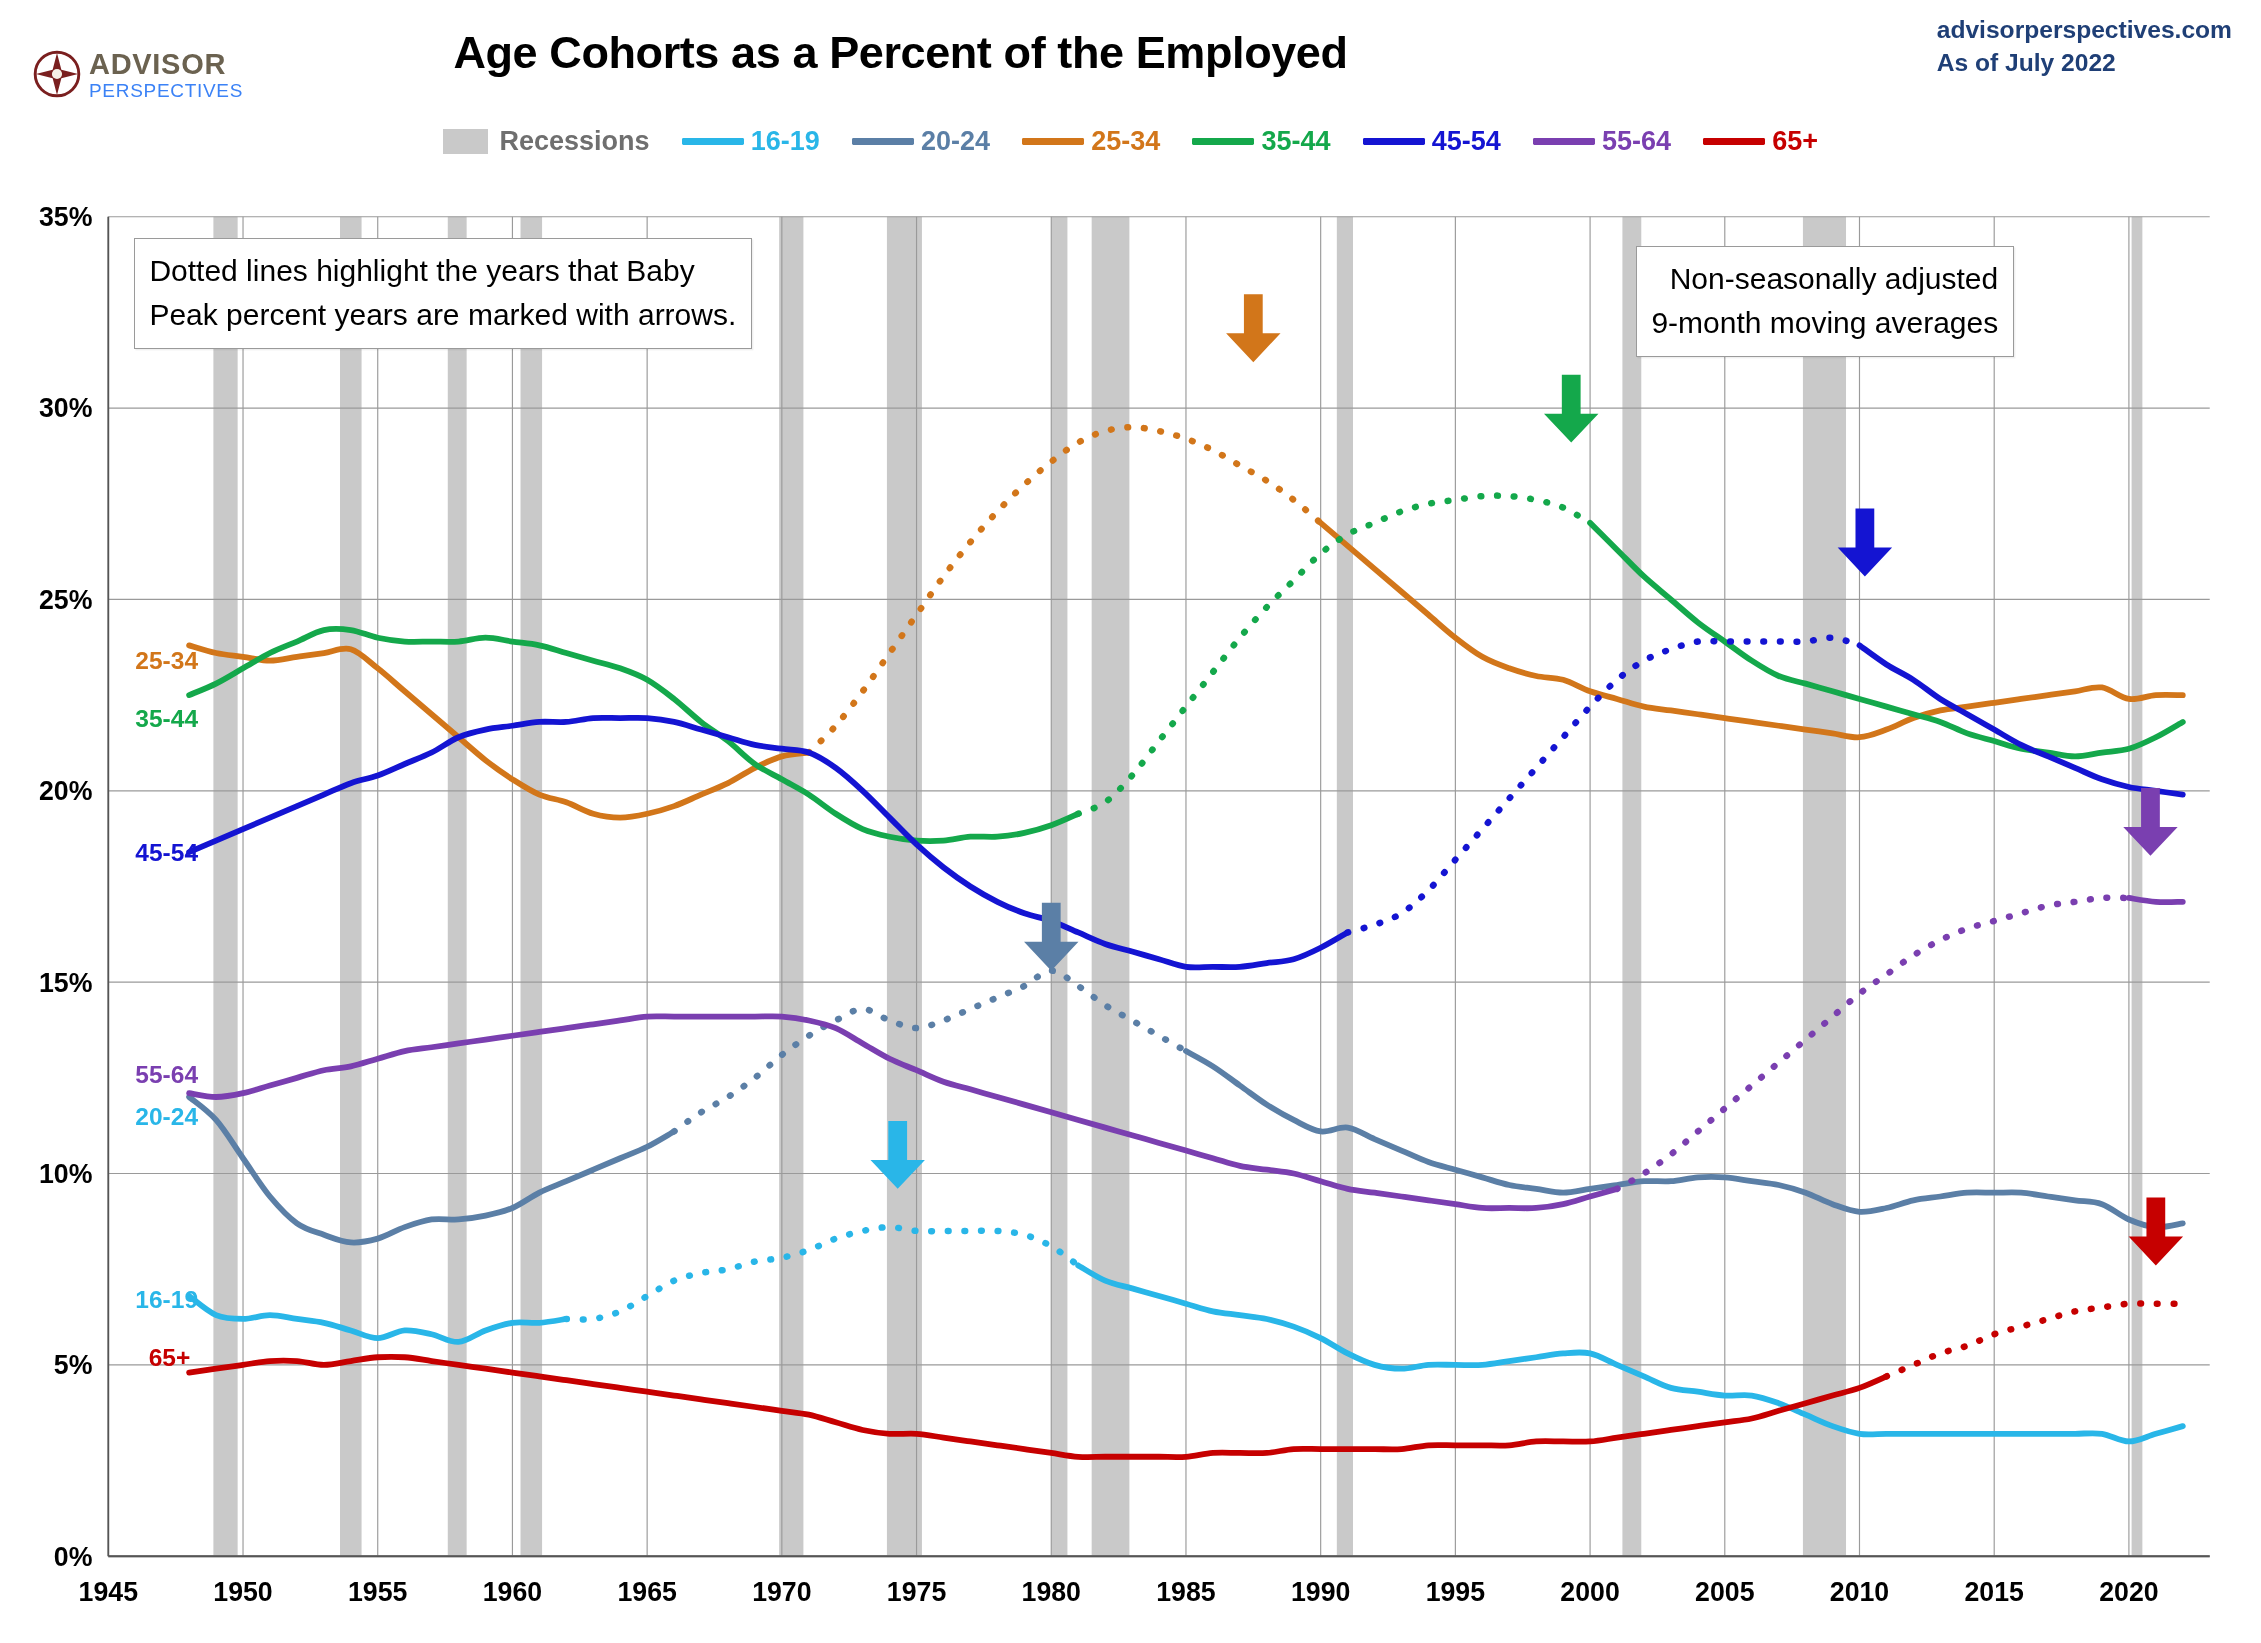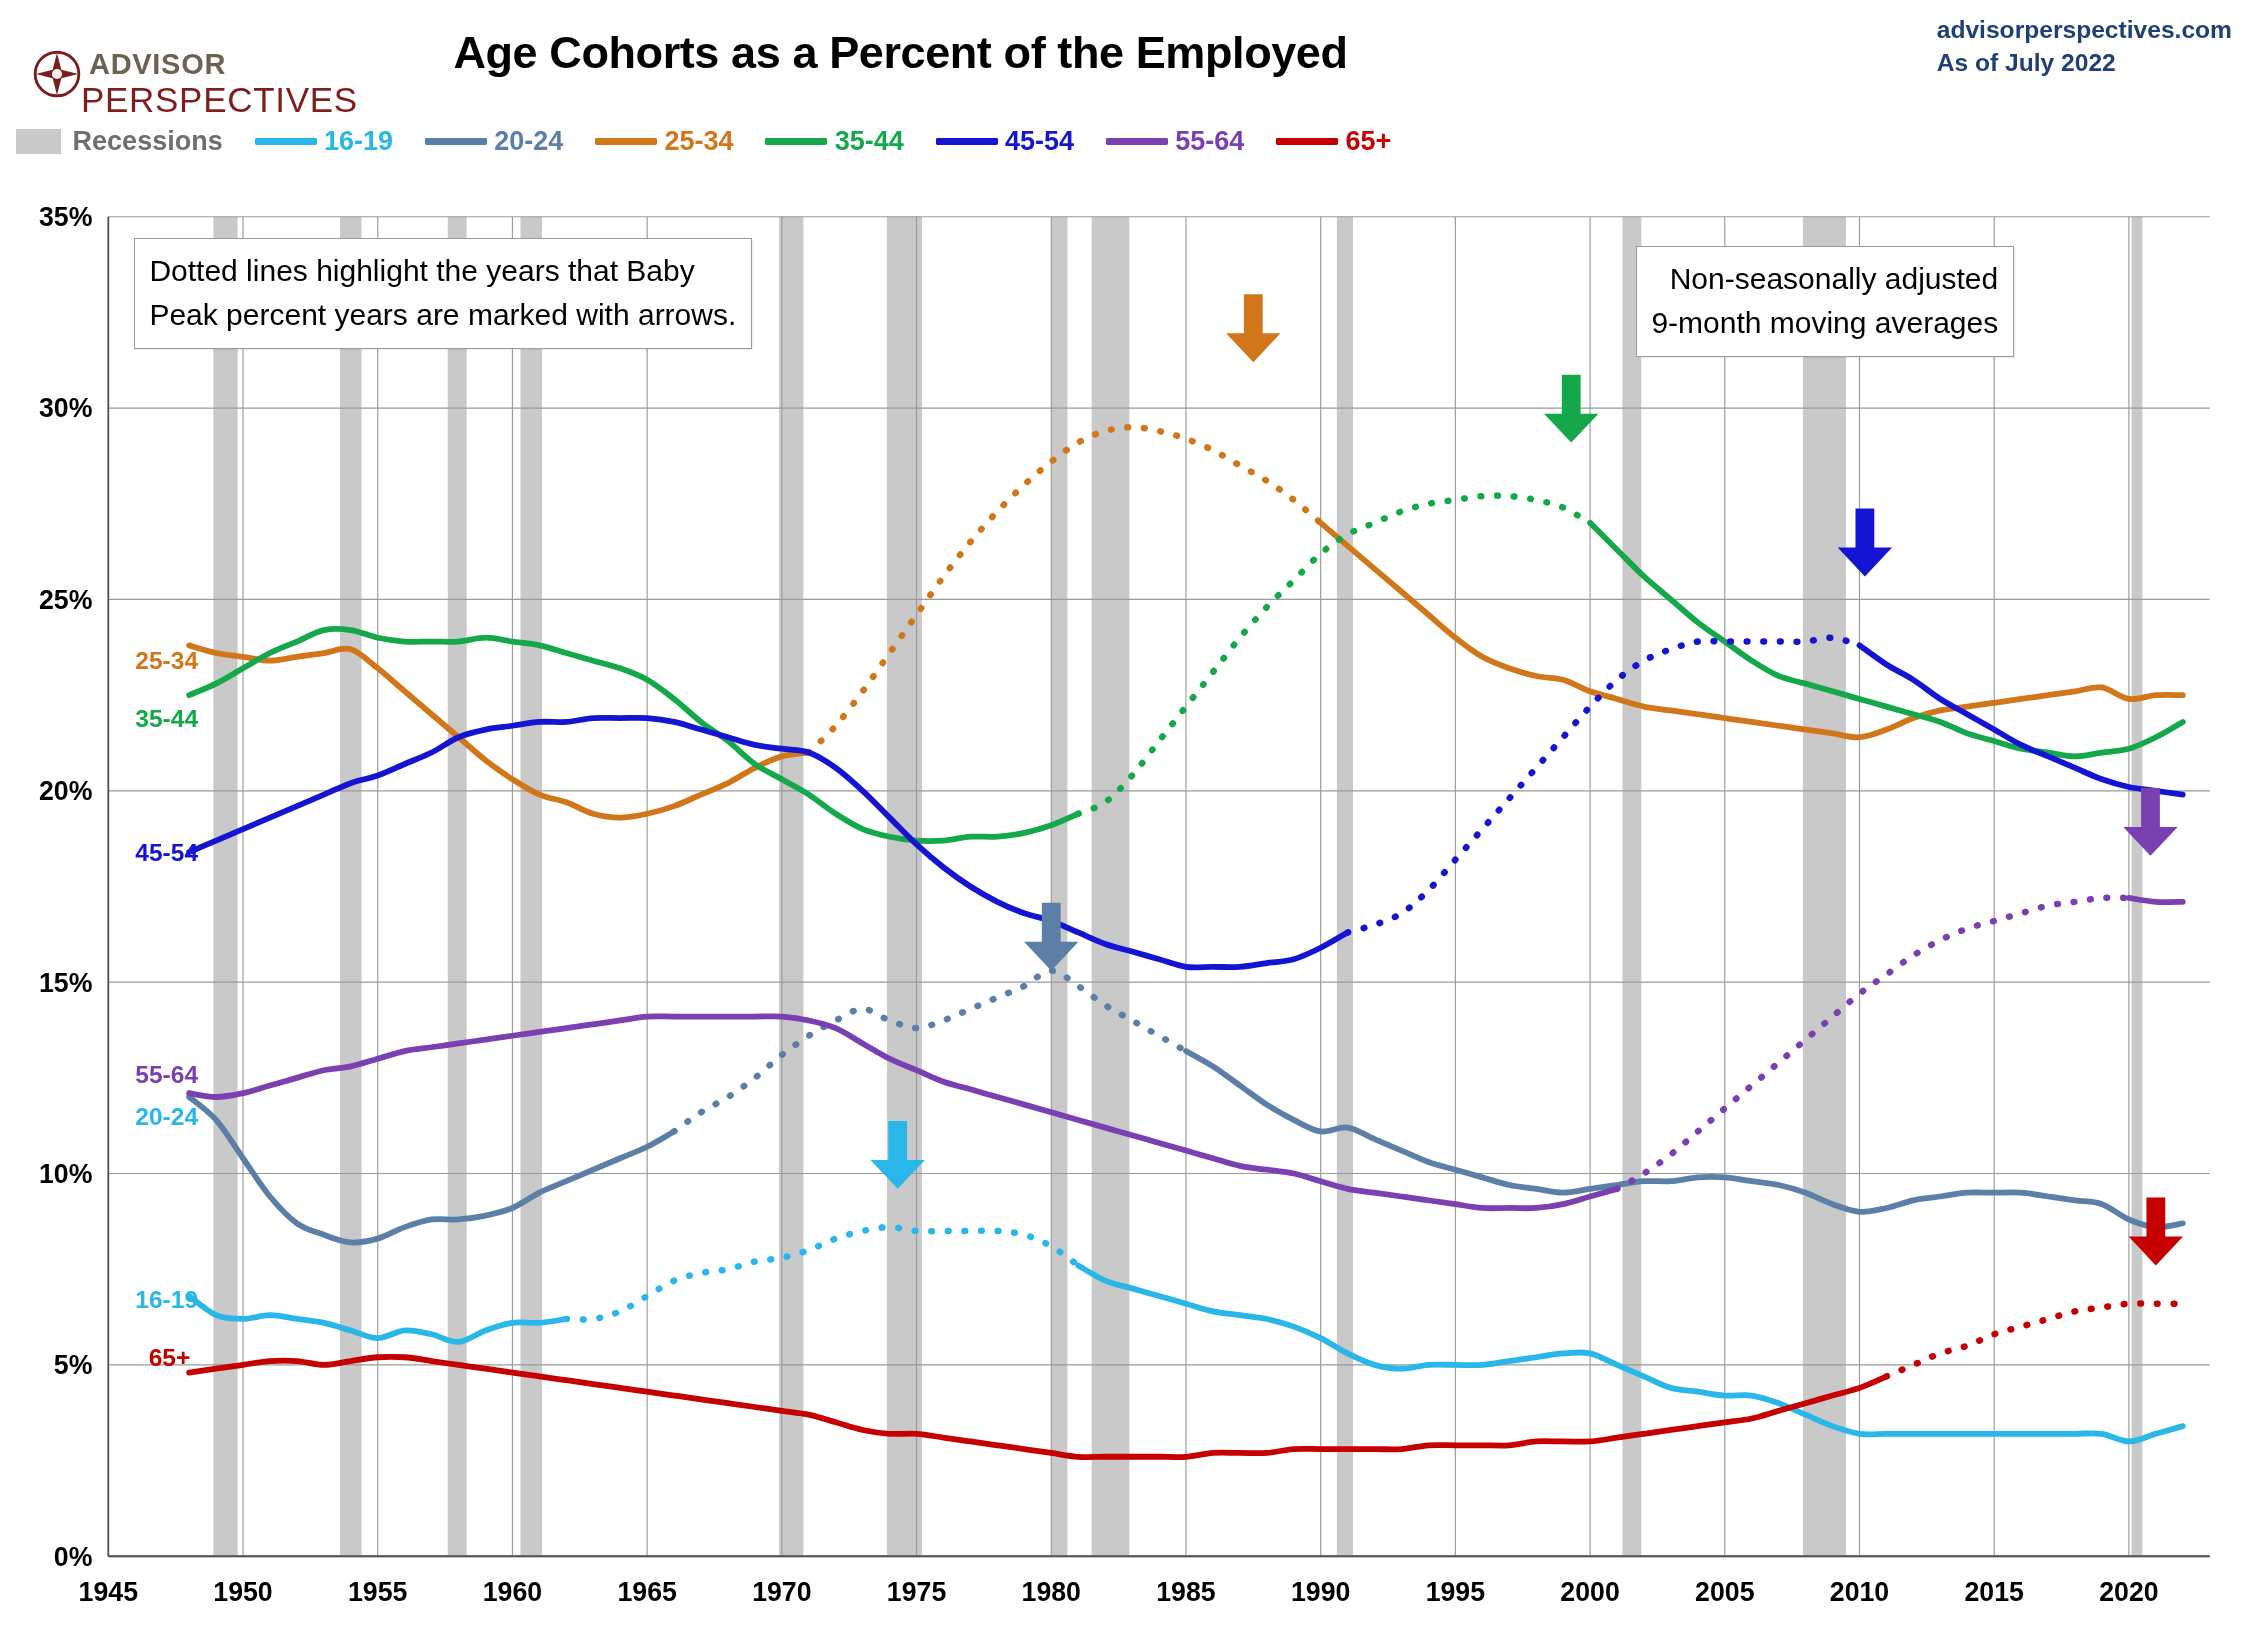--- a/index.html
+++ b/index.html
@@ -8,28 +8,28 @@
     background:#ffffff;
     font-family:"Liberation Sans", sans-serif;
     color:#000;
     position:relative;
     overflow:hidden;
   }
   
   #logo{position:absolute;left:33px;top:13px;width:303px;height:69px;margin-top:31px;}
   #logo .mark{position:absolute;left:0;top:5.8px;width:48px;height:48px;}
   #logo .t1{position:absolute;left:56px;top:4.3px;font-size:29px;font-weight:bold;letter-spacing:0.7px;color:#6b6250;}
-  #logo .t2{position:absolute;left:48px;top:36px;font-size:35px;letter-spacing:0.7px;color:#7f1d1d;}
+  #logo .t2{position:absolute;left:56px;top:36px;font-size:19px;letter-spacing:0.7px;color:#3b82f6;}
   #chart-title{
     position:absolute;left:0;top:27.4px;width:1801px;text-align:center;
     font-size:45px;font-weight:bold;letter-spacing:-0.4px;
   }
   #site-info{position:absolute;right:29px;top:13px;text-align:left;color:#1f3f76;font-weight:bold;font-size:24.6px;line-height:1.35;}
   
-  #legend{position:absolute;left:0;top:126px;width:2261px;display:flex;justify-content:flex-start;align-items:center;gap:0px;}
+  #legend{position:absolute;left:0;top:126px;width:2261px;display:flex;justify-content:center;align-items:center;gap:0px;}
   .leg{display:flex;align-items:center;margin:0 16px;font-size:27px;font-weight:bold;}
   .leg .swatch{width:62px;height:6.5px;margin-right:7.2px;border-radius:1.4px;}
   .leg .rec-swatch{width:45px;height:24.6px;background:#c9c9c9;margin-right:11.6px;}
   .leg .rec-label{color:#6f6f6f;font-weight:bold;}
   
   #plot-wrap{position:absolute;left:0;top:0;width:2261px;height:1643px;}
   svg{display:block;}
   .axis-label{font-size:37px;font-weight:bold;fill:#000;font-family:"Liberation Sans",sans-serif;}
   .series-label{font-size:34px;font-weight:bold;font-family:"Liberation Sans",sans-serif;}
   .notebox{

